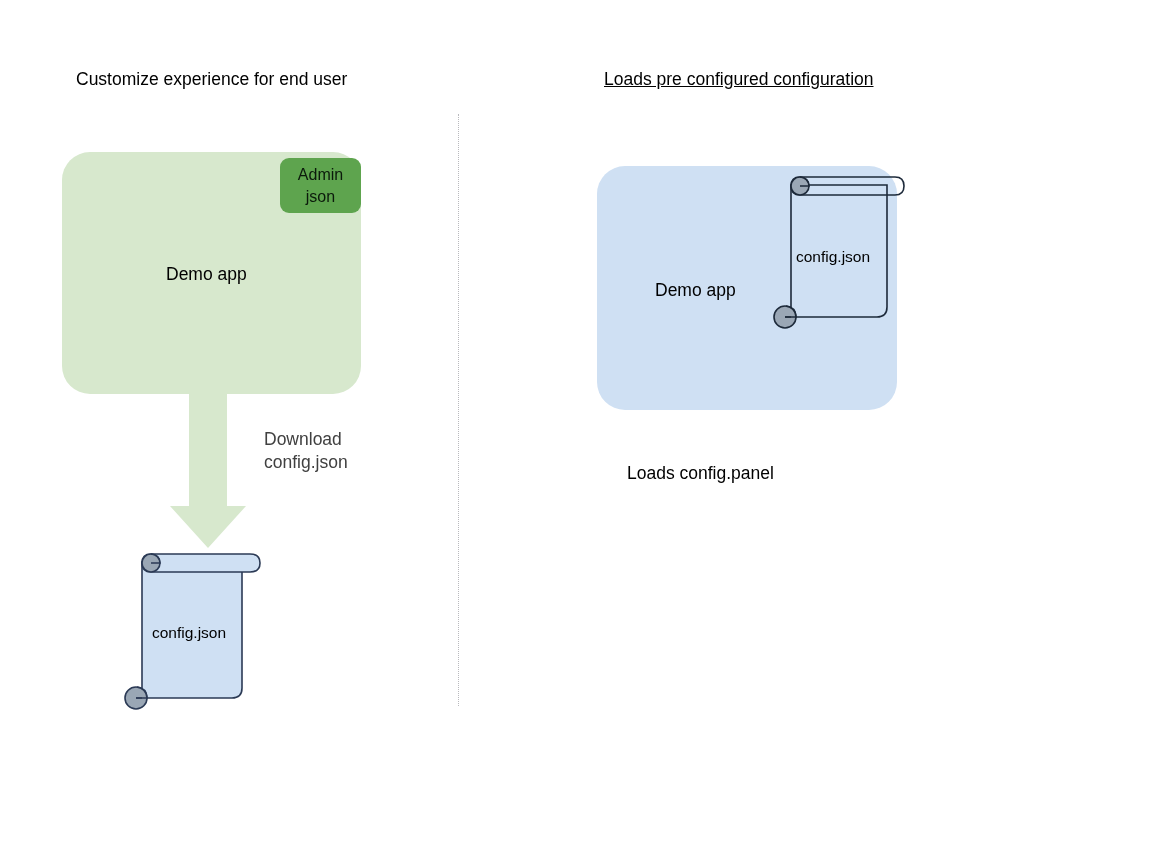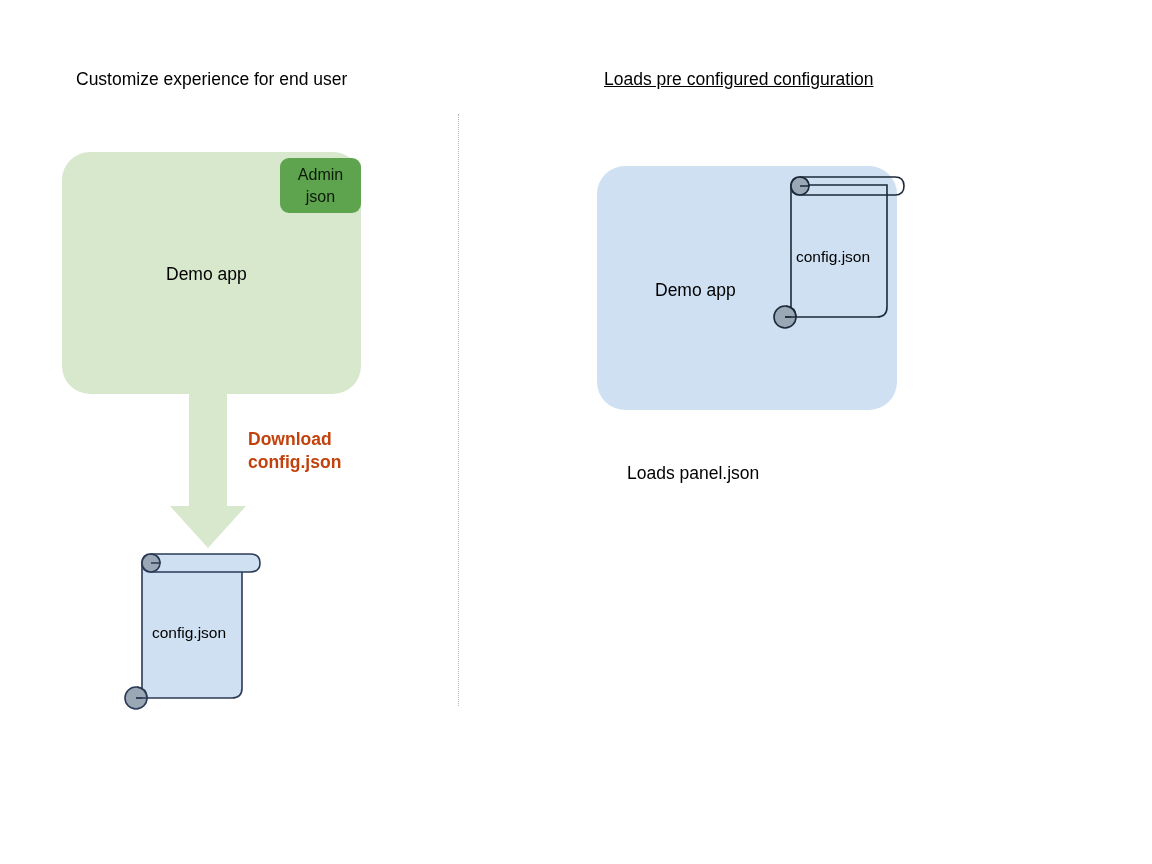--- a/index.html
+++ b/index.html
@@ -95,27 +95,26 @@
   #download-arrow {
     left: 170px;
     top: 370px;
     width: 76px;
     height: 160px;
   }
   #download-arrow svg { display: block; }
 
   
   #download-label {
-    left: 248px;
+    left: 264px;
     top: 408px;
     font-size: 17.5px;
     line-height: 22.5px;
-    color: #c2410c;
-    white-space: nowrap;
-    font-weight: bold;
+    color: #404040;
+    white-space: nowrap;
   }
 
   
   #loads-label {
     left: 627px;
     top: 443px;
     font-size: 17.5px;
     color: #000;
     white-space: nowrap;
   }
@@ -196,15 +195,15 @@
       <circle cx="29" cy="13" r="9" fill="#9aa7b5" stroke="#1d2a3a" stroke-width="1.6"></circle>
       <path d="M 29 13 L 38 13 Q 38 5 29 4" fill="none" stroke="#1d2a3a" stroke-width="1.4"></path>
 
       <circle cx="14" cy="144" r="11" fill="#9aa7b5" stroke="#1d2a3a" stroke-width="1.6"></circle>
       <path d="M 14 144 L 25 144 Q 25 134 15 133" fill="none" stroke="#1d2a3a" stroke-width="1.4"></path>
       <path d="M 14 144 L 20 144" stroke="#1d2a3a" stroke-width="1.4"></path>
     </svg>
     <div class="scroll-text" style="left:25px; top:75px;">config.json</div>
   </div>
 
-  <div class="abs" id="loads-label">Loads panel.json</div>
+  <div class="abs" id="loads-label">Loads config.panel</div>
 
 </div>
 
 </body></html>

